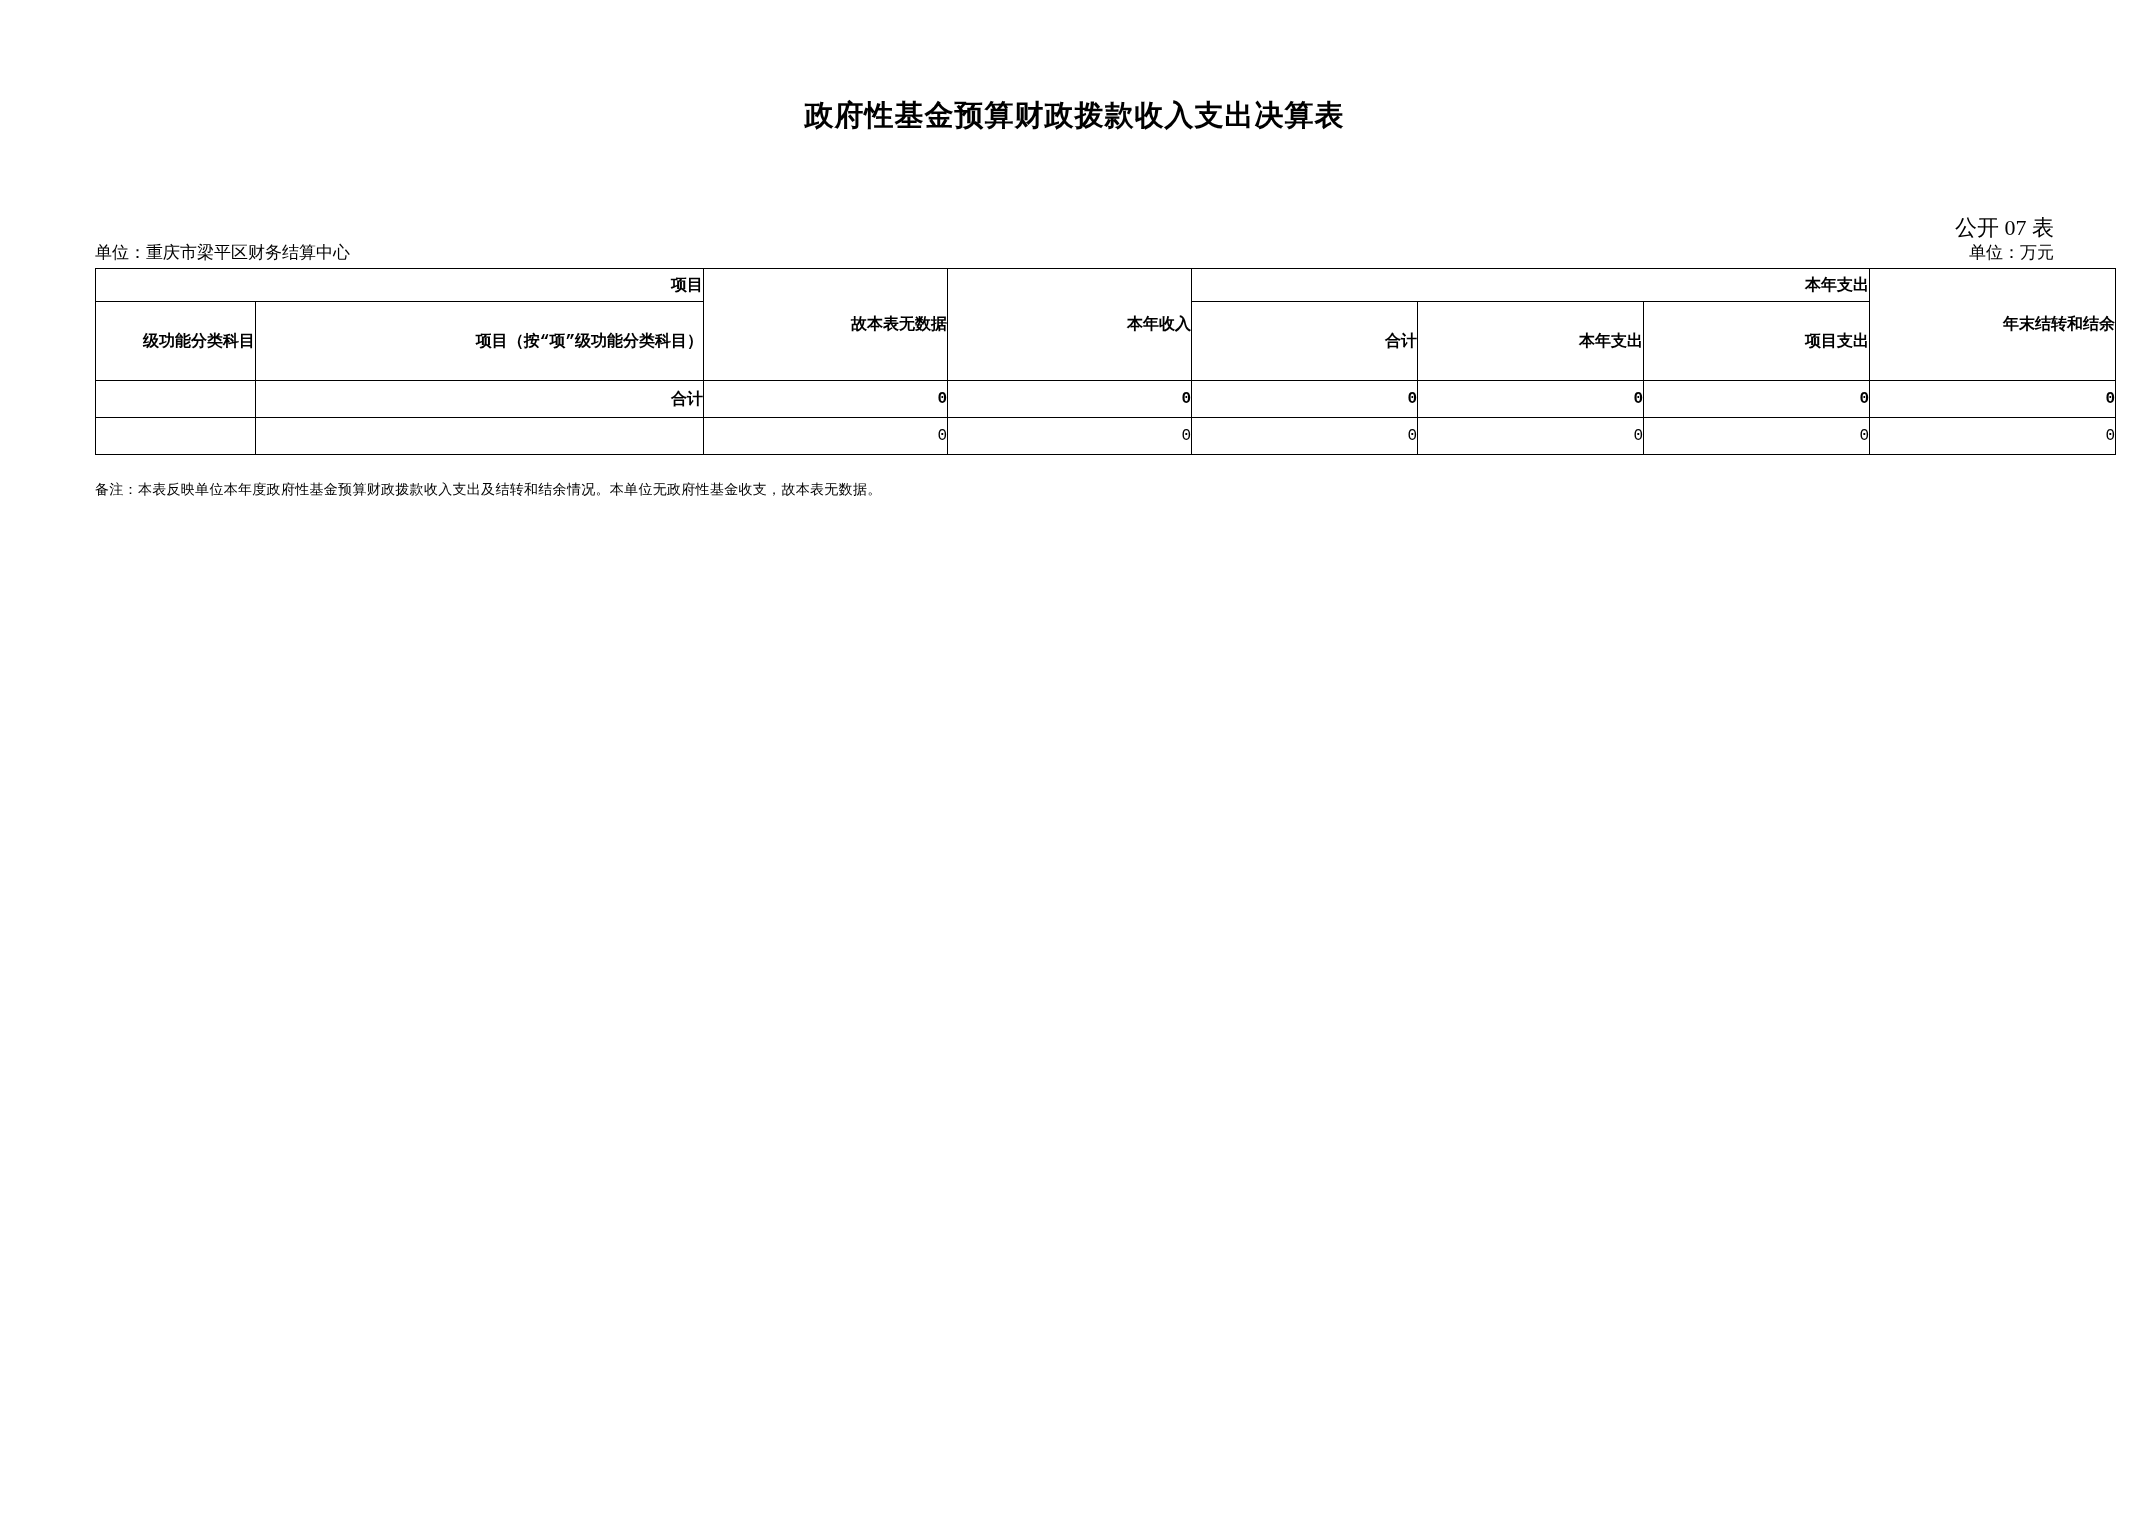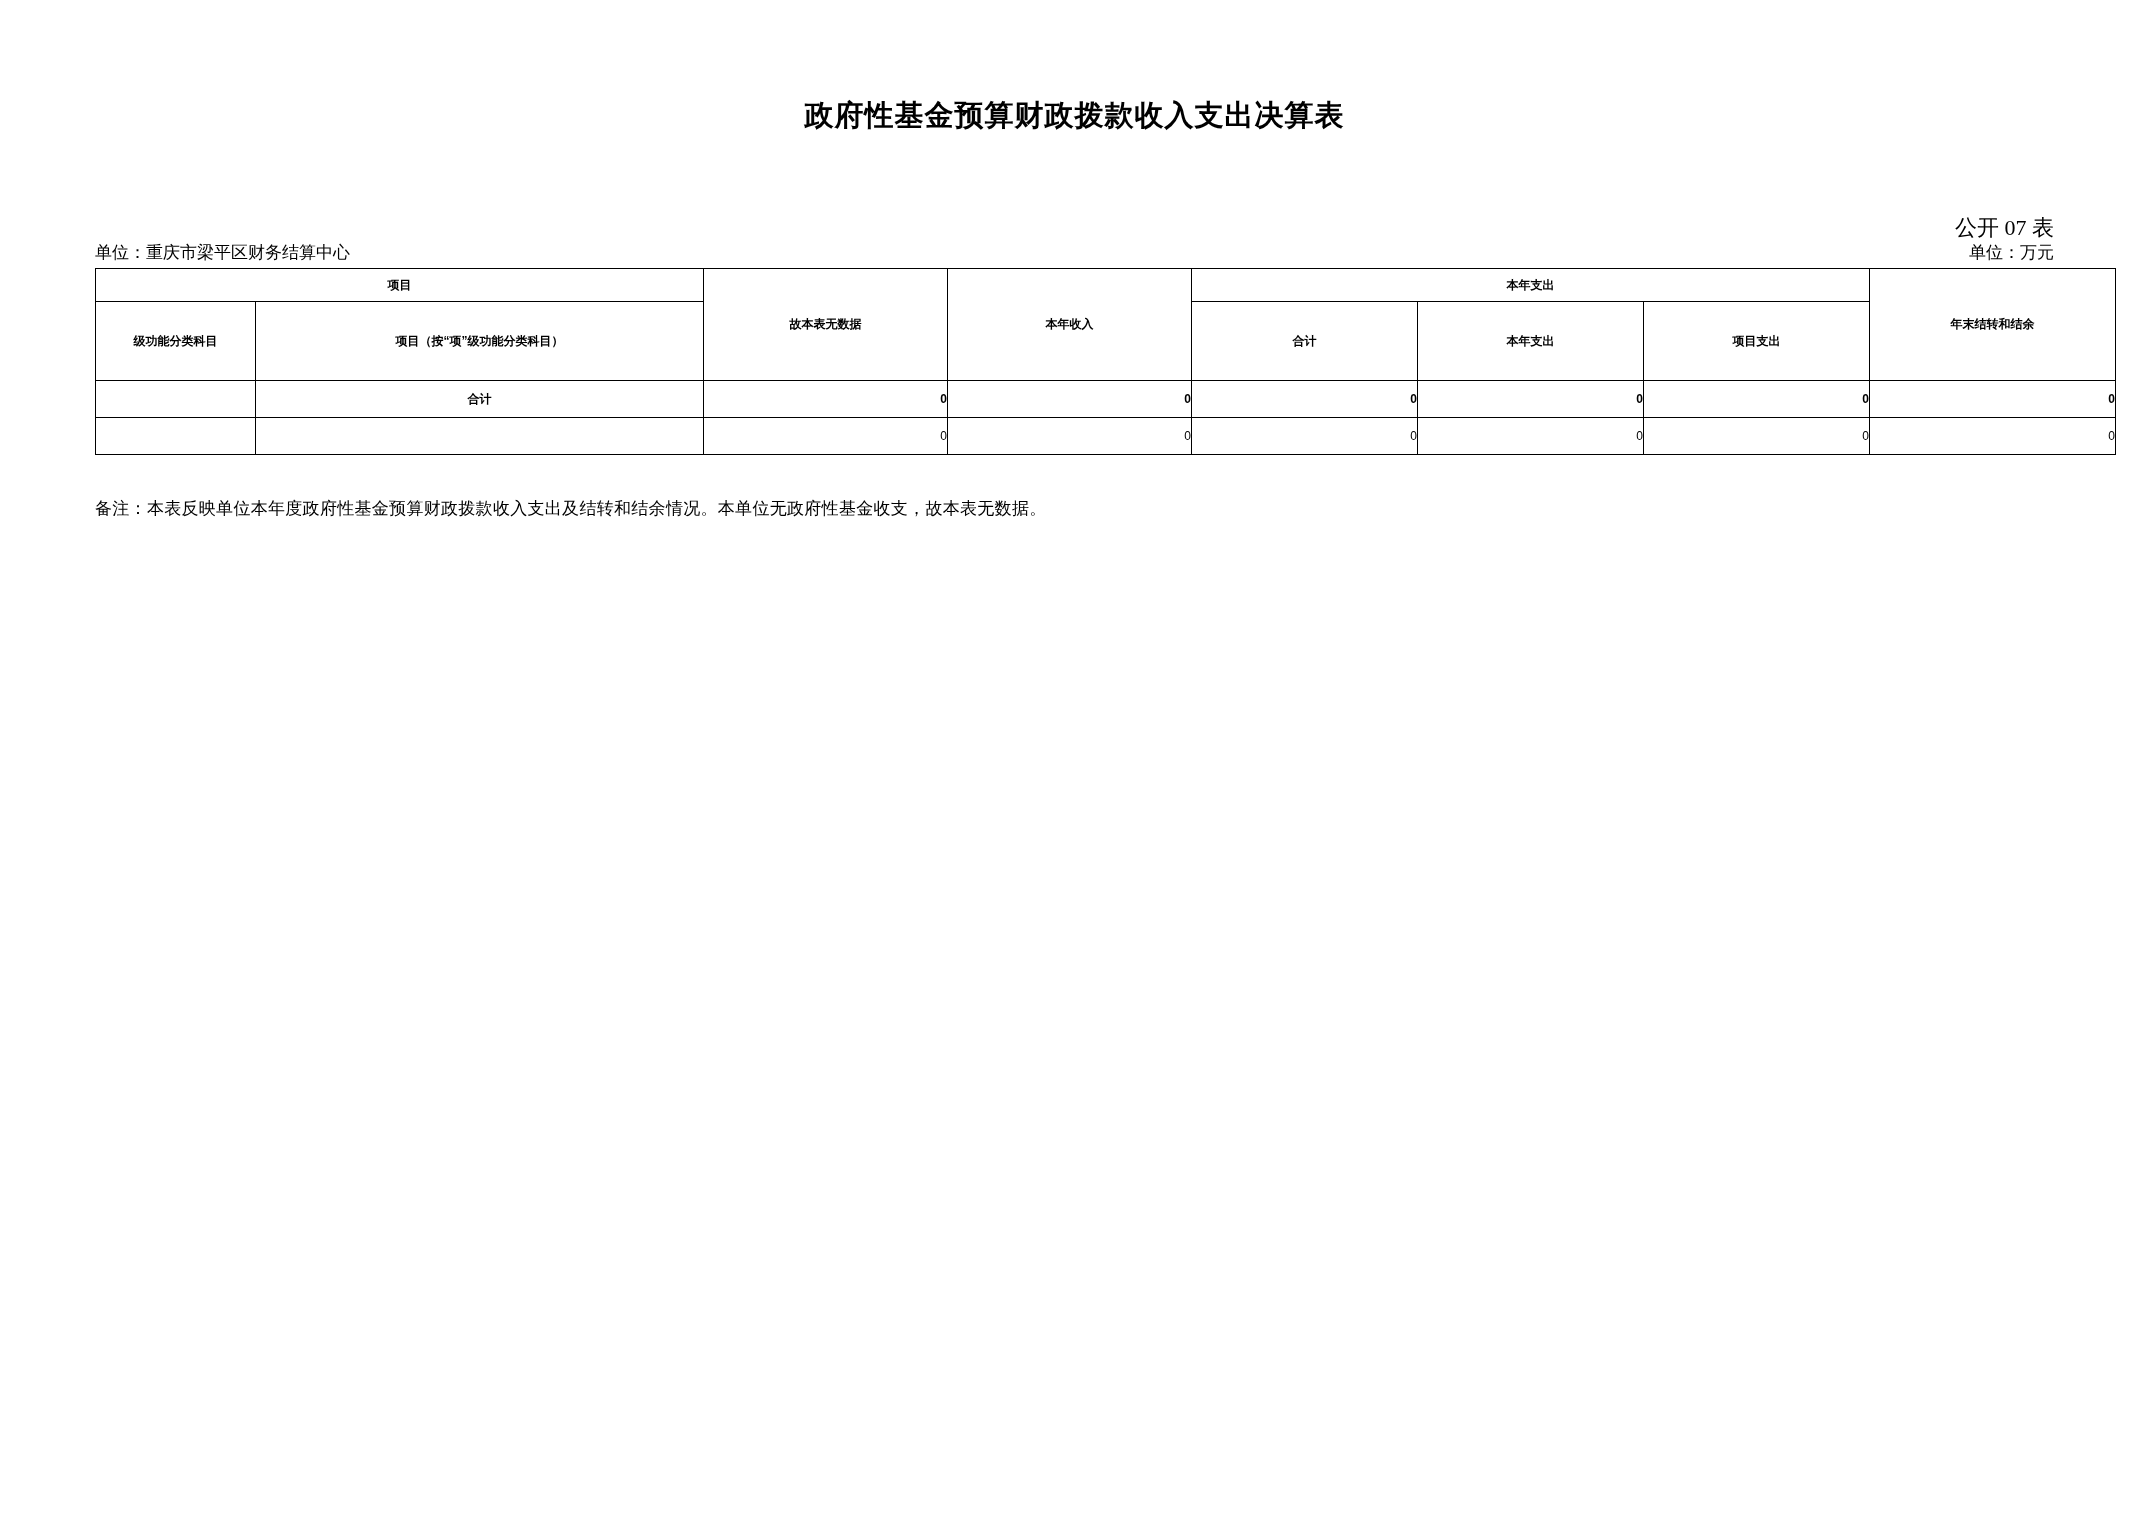--- a/index.html
+++ b/index.html
@@ -54,24 +54,25 @@
   table.main {
     position: absolute;
     left: 95px;
     top: 172px;
     width: 1960px;
     border-collapse: collapse;
     table-layout: fixed;
   }
   table.main td {
     border: 1px solid #000000;
-    font-size: 12px;
-    font-family: Liberation Sans, sans-serif;
+    font-size: 16px;
+    font-family: Liberation Mono, monospace;
     padding: 0;
     vertical-align: middle;
+    text-align: right;
   }
   .hdr {
     text-align: center;
     font-weight: bold;
     font-size: 16.5px;
   }
   .hdr-tall {
     height: 78px;
   }
   .hdr-short {
@@ -89,24 +90,23 @@
     text-align: right;
     padding-right: 14px;
   }
   .ctr {
     text-align: center;
   }
   .note {
     position: absolute;
     left: 95px;
     top: 385px;
-    font-size: 17px;
+    font-size: 14px;
     font-family: Liberation Mono, monospace;
     letter-spacing: 0.3px;
-    margin-top: 16px;
   }
   .page-num {
     position: absolute;
     left: 0;
     right: 0;
     top: 1448px;
     text-align: center;
     font-size: 17px;
     font-family: "Liberation Serif", serif;
   }

